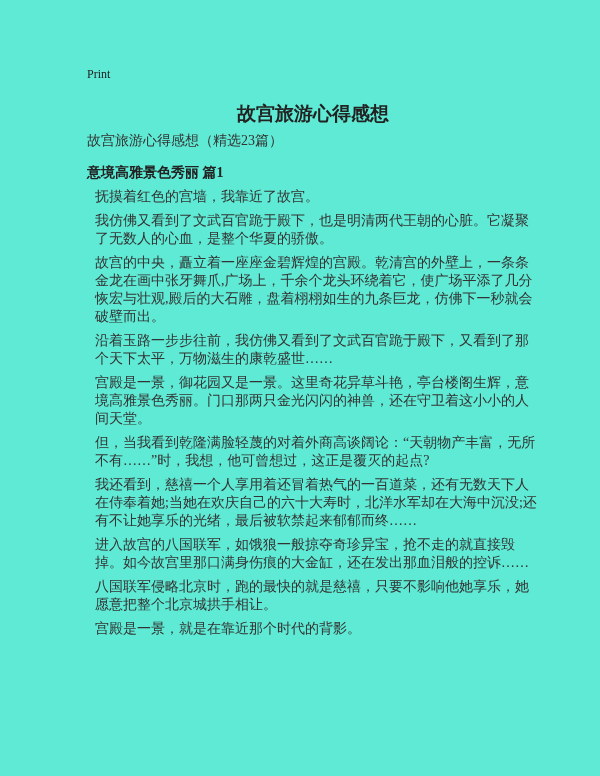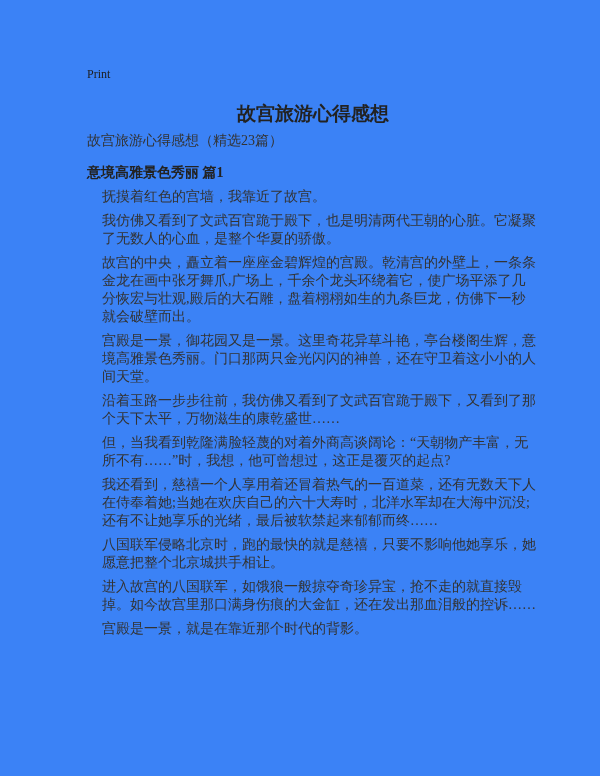--- a/index.html
+++ b/index.html
@@ -4,21 +4,21 @@
 <style>
   html, body {
     margin: 0;
     padding: 0;
     background: #ffffff;
   }
   .page {
     position: relative;
     width: 600px;
     height: 776px;
-    background: #3b82f6;
+    background: #5eead4;
     box-sizing: border-box;
     padding: 64px 60px 0 87px;
     overflow: hidden;
     font-family: "Liberation Serif", "DejaVu Serif", serif;
     color: #333333;
   }
   .content {
     width: 452px;
   }
   .print-link {
@@ -46,21 +46,21 @@
     font-size: 14px;
     line-height: 18px;
     font-weight: bold;
     color: #222222;
     margin: 8px 0 0 0;
     padding-top: 6px;
   }
   .para {
     font-size: 14px;
     line-height: 18px;
-    margin: 6px 0 0 15px;
+    margin: 6px 0 0 8px;
     text-align: left;
     word-break: break-all;
   }
 </style>
 </head>
 <body>
 
 <div class="page">
 
   <a class="print-link">Print</a>
@@ -69,23 +69,23 @@
 
     <h1 class="doc-title">故宫旅游心得感想</h1>
 
     <p class="doc-subtitle">故宫旅游心得感想（精选23篇）</p>
 
     <h2 class="section-heading">意境高雅景色秀丽 篇1</h2>
 
     <p class="para">抚摸着红色的宫墙，我靠近了故宫。</p>
     <p class="para">我仿佛又看到了文武百官跪于殿下，也是明清两代王朝的心脏。它凝聚了无数人的心血，是整个华夏的骄傲。</p>
     <p class="para">故宫的中央，矗立着一座座金碧辉煌的宫殿。乾清宫的外壁上，一条条金龙在画中张牙舞爪,广场上，千余个龙头环绕着它，使广场平添了几分恢宏与壮观,殿后的大石雕，盘着栩栩如生的九条巨龙，仿佛下一秒就会破壁而出。</p>
+    <p class="para">沿着玉路一步步往前，我仿佛又看到了文武百官跪于殿下，又看到了那个天下太平，万物滋生的康乾盛世……</p>
     <p class="para">宫殿是一景，御花园又是一景。这里奇花异草斗艳，亭台楼阁生辉，意境高雅景色秀丽。门口那两只金光闪闪的神兽，还在守卫着这小小的人间天堂。</p>
-    <p class="para">沿着玉路一步步往前，我仿佛又看到了文武百官跪于殿下，又看到了那个天下太平，万物滋生的康乾盛世……</p>
     <p class="para">但，当我看到乾隆满脸轻蔑的对着外商高谈阔论：“天朝物产丰富，无所不有……”时，我想，他可曾想过，这正是覆灭的起点?</p>
     <p class="para">我还看到，慈禧一个人享用着还冒着热气的一百道菜，还有无数天下人在侍奉着她;当她在欢庆自己的六十大寿时，北洋水军却在大海中沉没;还有不让她享乐的光绪，最后被软禁起来郁郁而终……</p>
+    <p class="para">进入故宫的八国联军，如饿狼一般掠夺奇珍异宝，抢不走的就直接毁掉。如今故宫里那口满身伤痕的大金缸，还在发出那血泪般的控诉……</p>
     <p class="para">八国联军侵略北京时，跑的最快的就是慈禧，只要不影响他她享乐，她愿意把整个北京城拱手相让。</p>
-    <p class="para">进入故宫的八国联军，如饿狼一般掠夺奇珍异宝，抢不走的就直接毁掉。如今故宫里那口满身伤痕的大金缸，还在发出那血泪般的控诉……</p>
     <p class="para">宫殿是一景，就是在靠近那个时代的背影。</p>
 
 
   </div>
 </div>
 
 </body></html>

